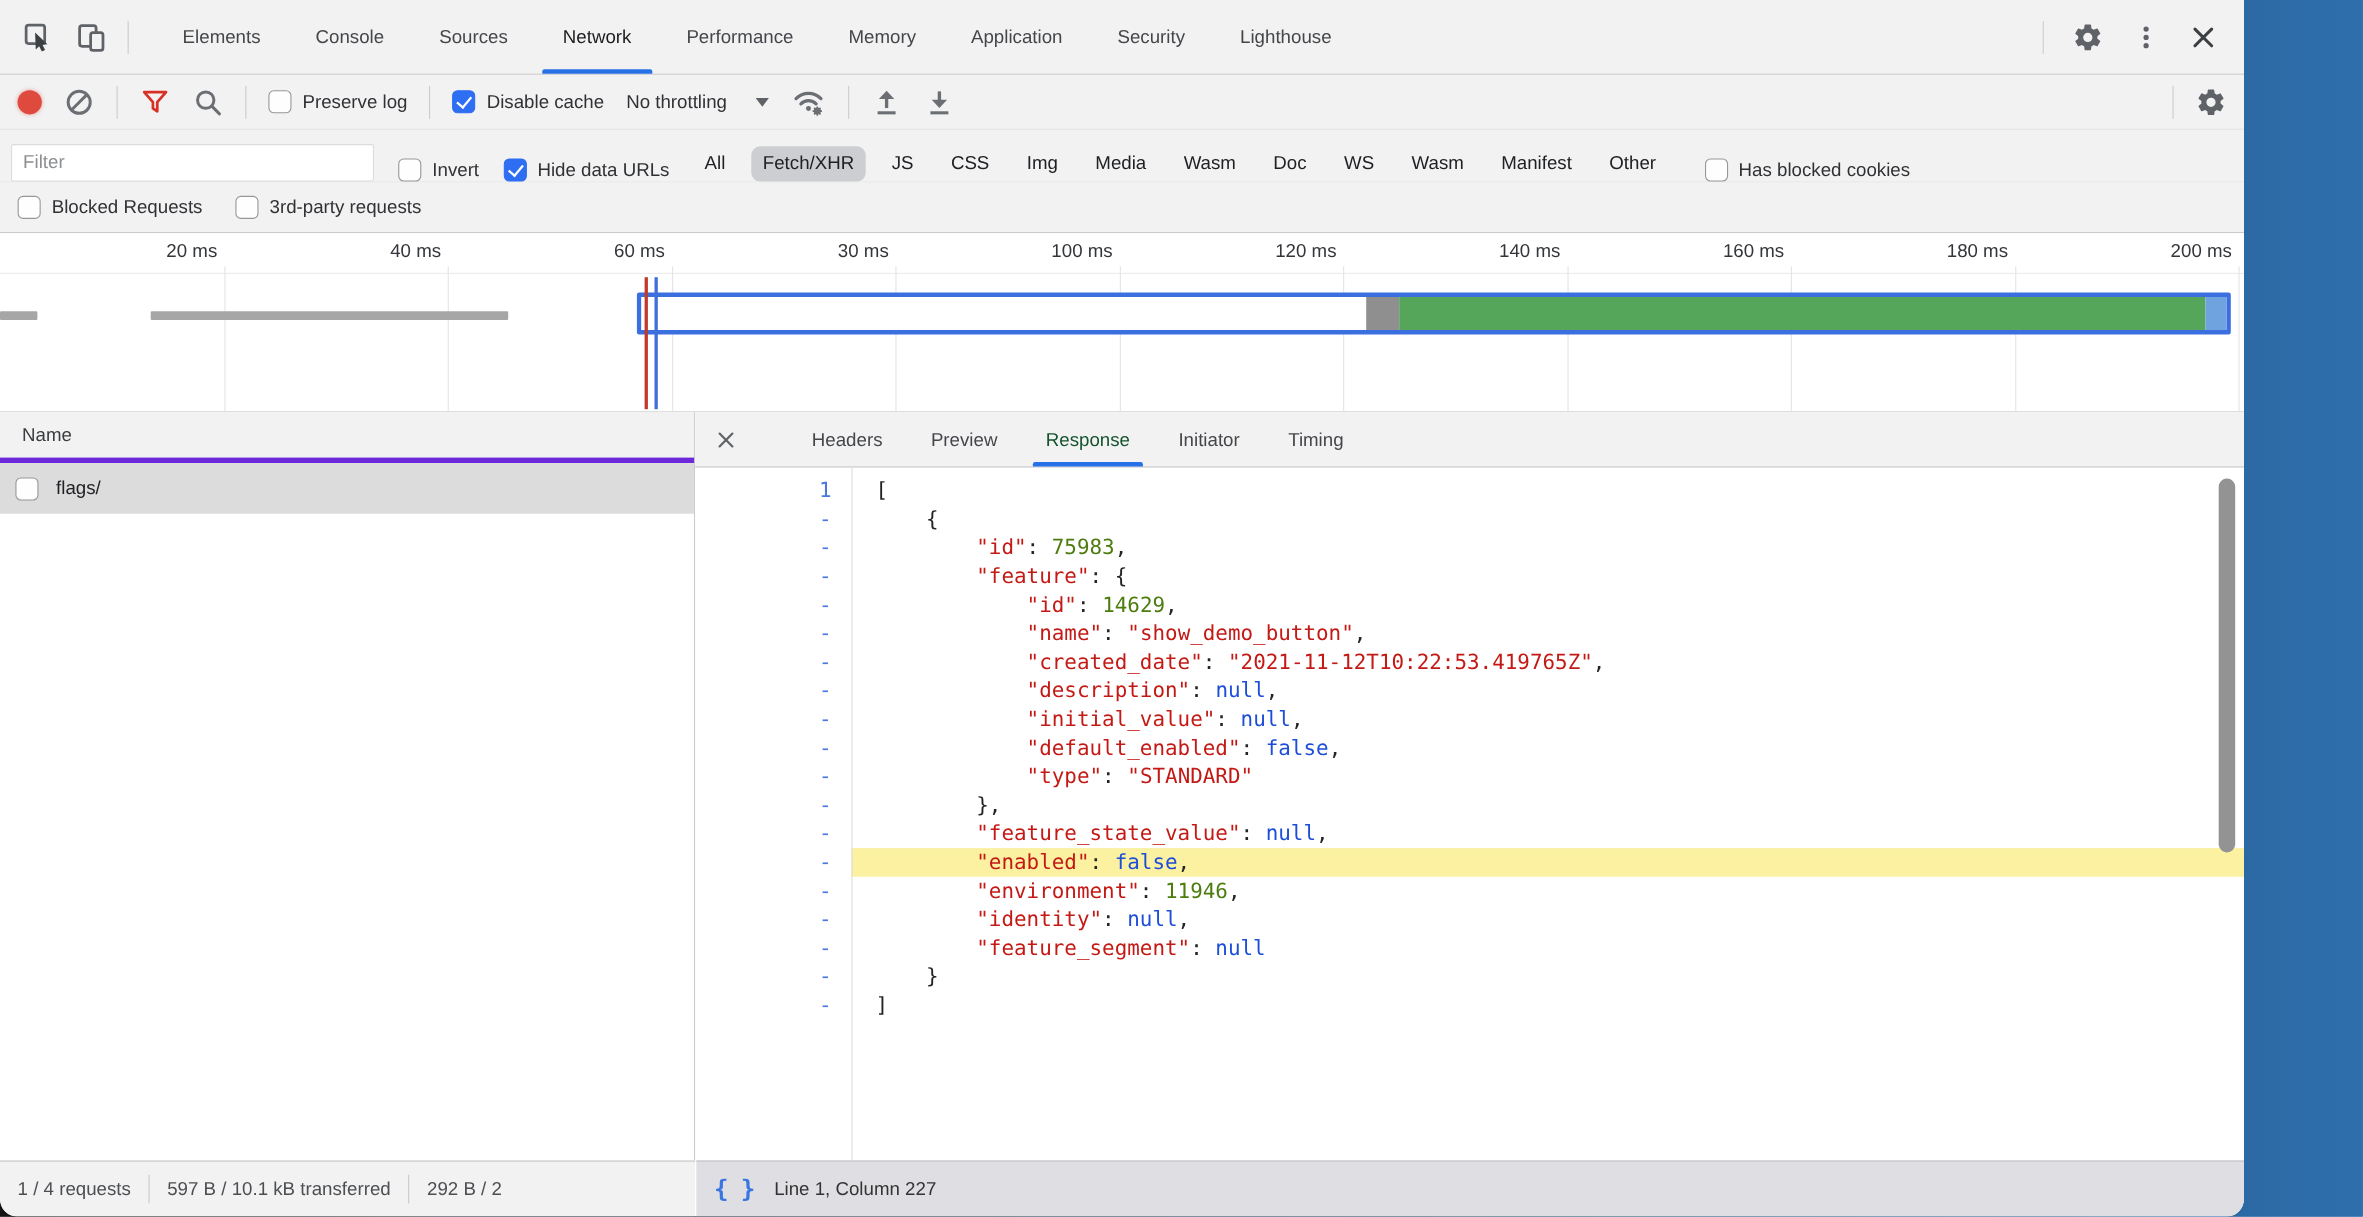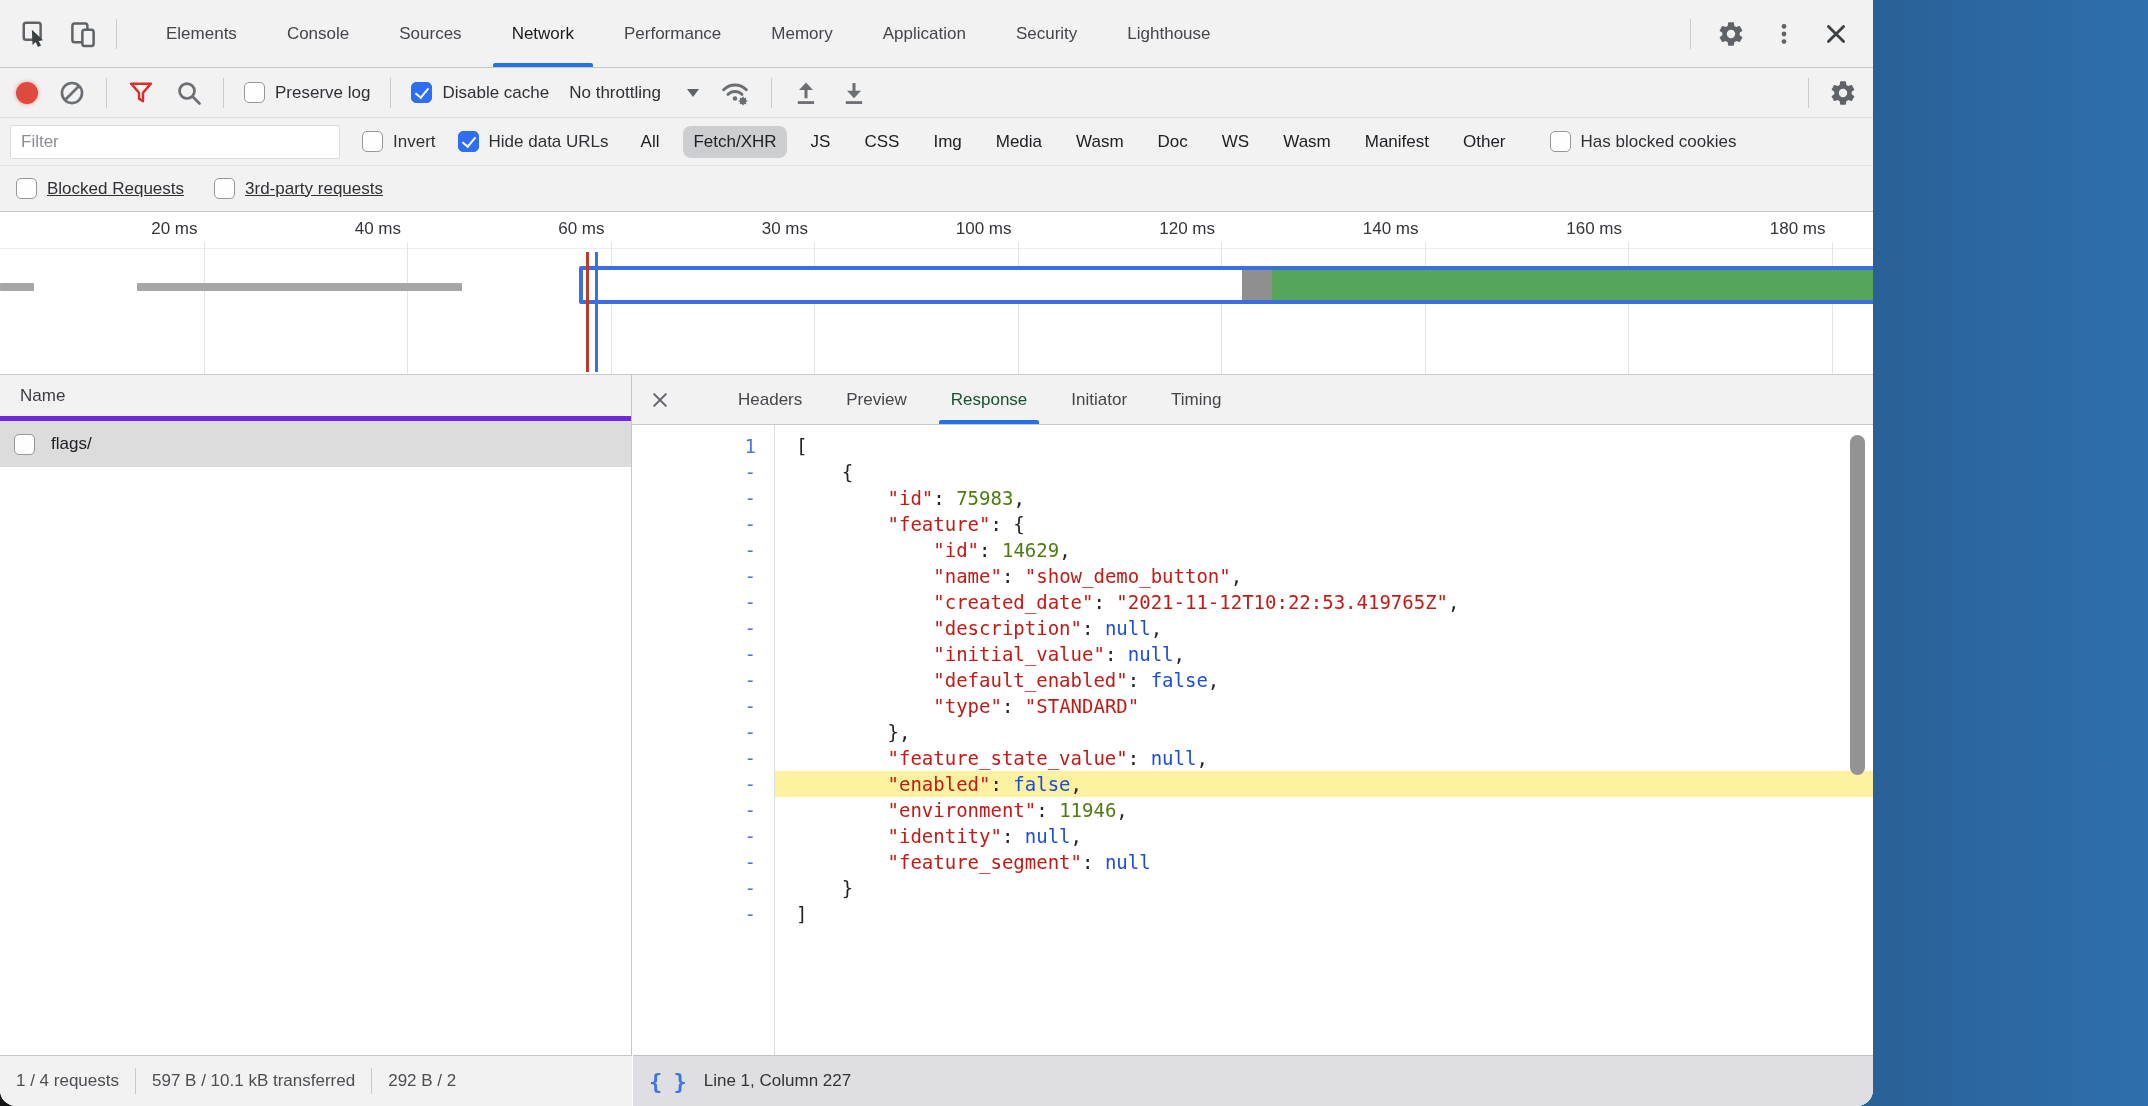--- a/index.html
+++ b/index.html
@@ -1,18 +1,18 @@
 <!DOCTYPE html>
 <html><head>
 <meta charset="utf-8">
 <style>
   html,body{margin:0;padding:0;background:linear-gradient(90deg,#141414 0%,#1e3d5c 55%,#2e6fad 100%);}
   *{box-sizing:border-box;}
   .window{
-    position:relative;width:1873px;height:1106px;background:#fff;overflow:hidden;
+    position:relative;width:2040px;height:1106px;background:#fff;overflow:hidden;
     border-radius:0 0 16px 16px;
     font-family:"Liberation Sans",sans-serif;font-size:17px;color:#303134;
     -webkit-font-smoothing:antialiased;
   }
   
   .vdiv{width:1px;height:30px;background:#ccc;flex:0 0 1px;}
   .icon{display:inline-flex;align-items:center;justify-content:center;flex:0 0 auto;}
   .icon svg{display:block;}
   .cb{position:relative;width:21px;height:21px;border:1.6px solid #979797;border-radius:5px;background:#fefefe;flex:0 0 21px;}
   .cb.checked{background:#2e6ef3;border-color:#2e6ef3;}
@@ -30,30 +30,30 @@
   .tabbar .trail{margin-left:auto;display:flex;align-items:center;gap:26px;padding-right:14px;}
   
   .toolbar2{position:absolute;left:0;top:68px;width:100%;height:50px;background:#f2f2f3;
     border-bottom:1px solid #e0e0e0;display:flex;align-items:center;gap:20px;padding:0 16px;}
   .rec-dot{width:22px;height:22px;border-radius:50%;background:#df4a3f;box-shadow:0 0 4px rgba(223,74,63,.55);}
   .throttle{display:flex;align-items:center;gap:26px;color:#303134;}
   .caret{width:0;height:0;border-left:6px solid transparent;border-right:6px solid transparent;border-top:8px solid #5f6368;}
   .toolbar2 .spacer{flex:1;}
   
   .filterrow{position:absolute;left:0;top:118px;width:100%;height:48px;background:#f2f2f3;
-    border-bottom:1px solid #e6e6e6;display:flex;align-items:center;gap:22px;padding:0 10px;}
+    border-bottom:1px solid #e6e6e6;display:flex;align-items:flex-end;gap:22px;padding:0 10px;}
   .filter-input{width:330px;height:34px;border:1px solid #dcdcdc;border-radius:2px;background:#fff;
     padding:0 10px;font-family:"Liberation Sans",sans-serif;font-size:17px;color:#202124;outline:none;}
   .filter-input::placeholder{color:#8c8e92;}
   .type-list{display:flex;align-items:center;gap:14px;}
   .tpill{padding:6px 10px;border-radius:8px;color:#202124;}
   .tpill.active{background:#cdced2;}
   
   .reqrow{position:absolute;left:0;top:166px;width:100%;height:46px;background:#f2f2f3;
-    border-bottom:1px solid #c6c6c6;display:flex;align-items:center;gap:30px;padding:0 16px;text-decoration:underline;}
+    border-bottom:1px solid #c6c6c6;display:flex;align-items:center;gap:30px;padding:0 16px;}
   
   .overview{position:absolute;left:0;top:212px;width:100%;height:163px;background:#fff;border-bottom:1px solid #c9c9c9;overflow:hidden;}
   .gridline{position:absolute;top:30px;bottom:0;width:1px;background:#e4e4e4;}
   .ticklabel{position:absolute;top:7px;width:200px;text-align:right;color:#33353a;font-size:17px;}
   .ruleline{position:absolute;left:0;right:0;top:36px;height:1px;background:#ececec;}
   .graybar{position:absolute;height:8px;background:#a6a6a6;border-radius:1px;}
   .reqbar{position:absolute;height:38px;border:4px solid #3b6fe0;border-radius:2px;background:#fff;display:flex;overflow:hidden;}
   .reqbar span{height:100%;}
   .eventline{position:absolute;width:3px;}
   

